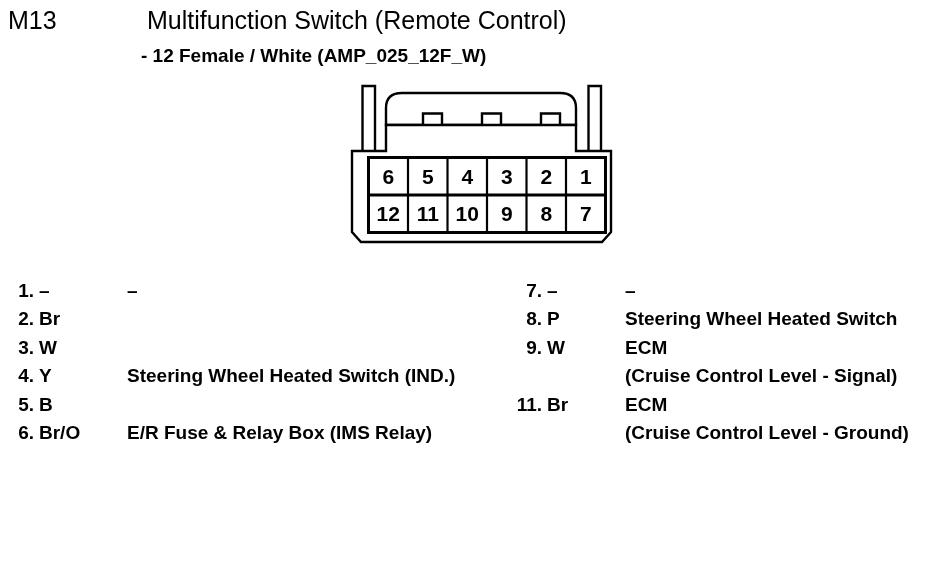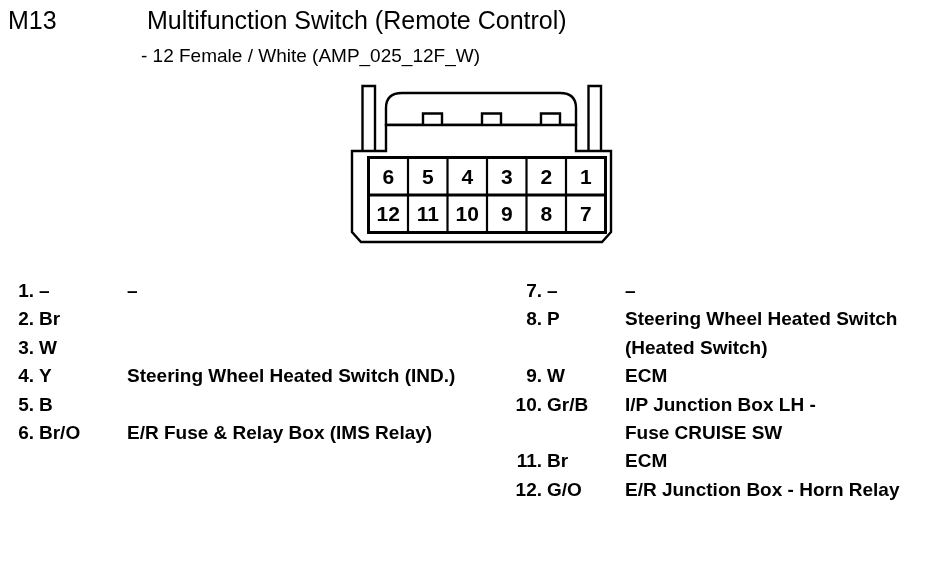--- a/index.html
+++ b/index.html
@@ -37,21 +37,21 @@
     font-size: 25px;
     line-height: 28px;
     white-space: nowrap;
   }
   #connector-subtitle {
     position: absolute;
     left: 141px;
     top: 44px;
     font-size: 19px;
     line-height: 23px;
-    font-weight: normal;
+    font-weight: bold;
     white-space: nowrap;
   }
 
   
   #connector-diagram {
     position: absolute;
     left: 344px;
     top: 80px;
     width: 276px;
     height: 168px;
@@ -235,51 +235,41 @@
     <span class="pin-wire">–</span>
     <span class="pin-desc">–</span>
   </div>
 
   <div class="pin-row">
     <span class="pin-num">8.</span>
     <span class="pin-wire">P</span>
     <span class="pin-desc">Steering Wheel Heated Switch</span>
   </div>
 
+
+  <div class="pin-row">
+    <span class="pin-num">9.</span>
+    <span class="pin-wire">W</span>
+    <span class="pin-desc">ECM</span>
+  </div>
+
   <div class="pin-row cont">
     <span class="pin-num"></span>
     <span class="pin-wire"></span>
-    <span class="pin-desc">(Heated Switch)</span>
-  </div>
-
-  <div class="pin-row">
-    <span class="pin-num">9.</span>
-    <span class="pin-wire">W</span>
+    <span class="pin-desc">(Cruise Control Level - Signal)</span>
+  </div>
+
+
+
+  <div class="pin-row">
+    <span class="pin-num">11.</span>
+    <span class="pin-wire">Br</span>
     <span class="pin-desc">ECM</span>
-  </div>
-
-
-  <div class="pin-row">
-    <span class="pin-num">10.</span>
-    <span class="pin-wire">Gr/B</span>
-    <span class="pin-desc">I/P Junction Box LH -</span>
   </div>
 
   <div class="pin-row cont">
     <span class="pin-num"></span>
     <span class="pin-wire"></span>
-    <span class="pin-desc">Fuse CRUISE SW</span>
-  </div>
-
-  <div class="pin-row">
-    <span class="pin-num">11.</span>
-    <span class="pin-wire">Br</span>
-    <span class="pin-desc">ECM</span>
-  </div>
-
-
-  <div class="pin-row">
-    <span class="pin-num">12.</span>
-    <span class="pin-wire">G/O</span>
-    <span class="pin-desc">E/R Junction Box - Horn Relay</span>
-  </div>
+    <span class="pin-desc">(Cruise Control Level - Ground)</span>
+  </div>
+
 
 </div>
 
 </body></html>

